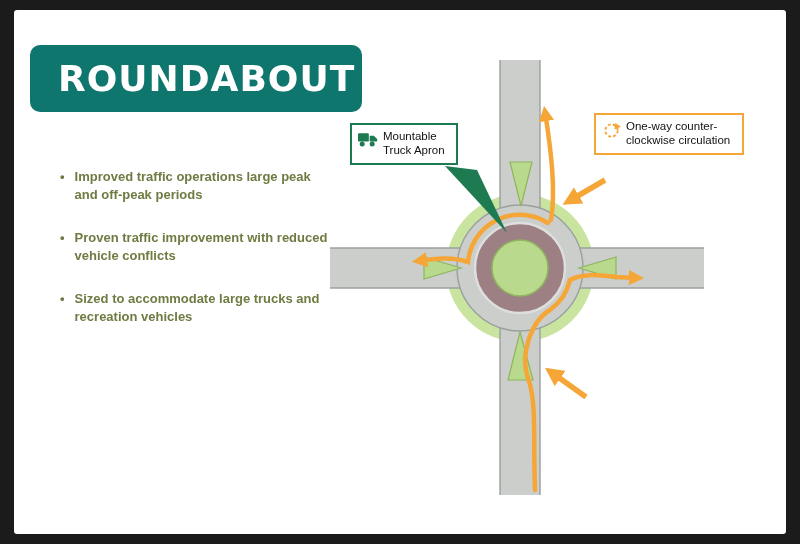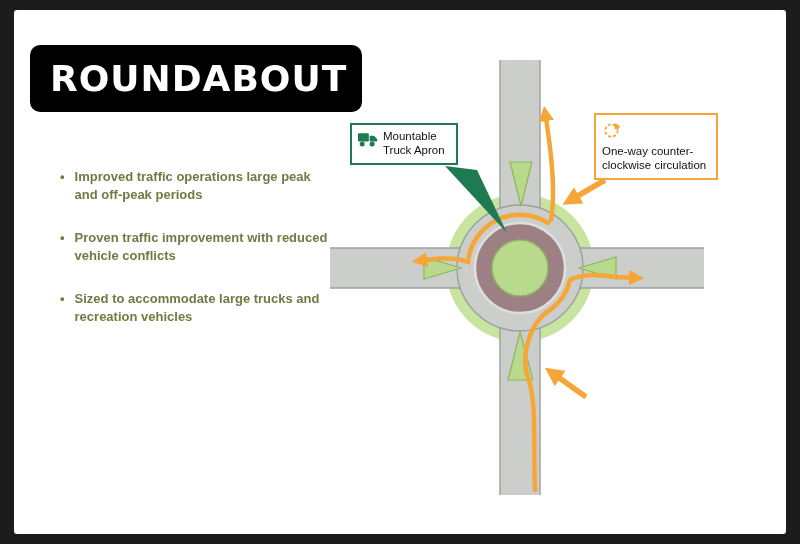--- a/index.html
+++ b/index.html
@@ -9,38 +9,38 @@
     font-family:"Liberation Sans", sans-serif;
     position:relative;
     overflow:hidden;
   }
   .slide {
     position:absolute; left:14px; top:10px; width:772px; height:524px;
     background:#ffffff; border-radius:3px; overflow:hidden;
   }
   .banner {
     position:absolute; left:16px; top:35px; width:332px; height:67px;
-    background:#000000; border-radius:10px;
+    background:#0f766e; border-radius:10px;
     color:#ffffff; font-family:"DejaVu Sans", sans-serif; font-weight:800;
-    font-size:36px; letter-spacing:1px; line-height:67px; padding-left:20px;
+    font-size:36px; letter-spacing:1px; line-height:67px; padding-left:28px;
     white-space:nowrap;
   }
   .bullets { position:absolute; left:46px; top:158px; width:268px; list-style:none; }
   .bullet {
     display:flex; gap:10px; margin-bottom:26px;
     color:#6e7b42; font-size:13px; font-weight:bold; line-height:1.35;
   }
   .diagram { position:absolute; left:310px; top:40px; width:400px; height:470px; }
   .callout {
     position:absolute; background:#ffffff; display:flex; gap:5px; align-items:flex-start;
     padding:5px 6px; font-size:11.5px; line-height:1.2; color:#111111;
   }
   .callout .icon { flex:0 0 auto; margin-top:1px; }
   .co-truck  { left:336px; top:113px; width:108px; border:2px solid #1e7a50; }
-  .co-oneway { left:580px; top:103px; width:124px; border:2px solid #f5a637;flex-direction:column; }
+  .co-oneway { left:580px; top:103px; width:150px; border:2px solid #f5a637; }
   .co-yield  { left:570px; top:365px; width:141px; border:2px solid #f5a637; }
 </style>
 </head>
 <body>
 
 <div class="slide">
 
   <div class="banner">
     <span>ROUNDABOUT</span>
   </div>

